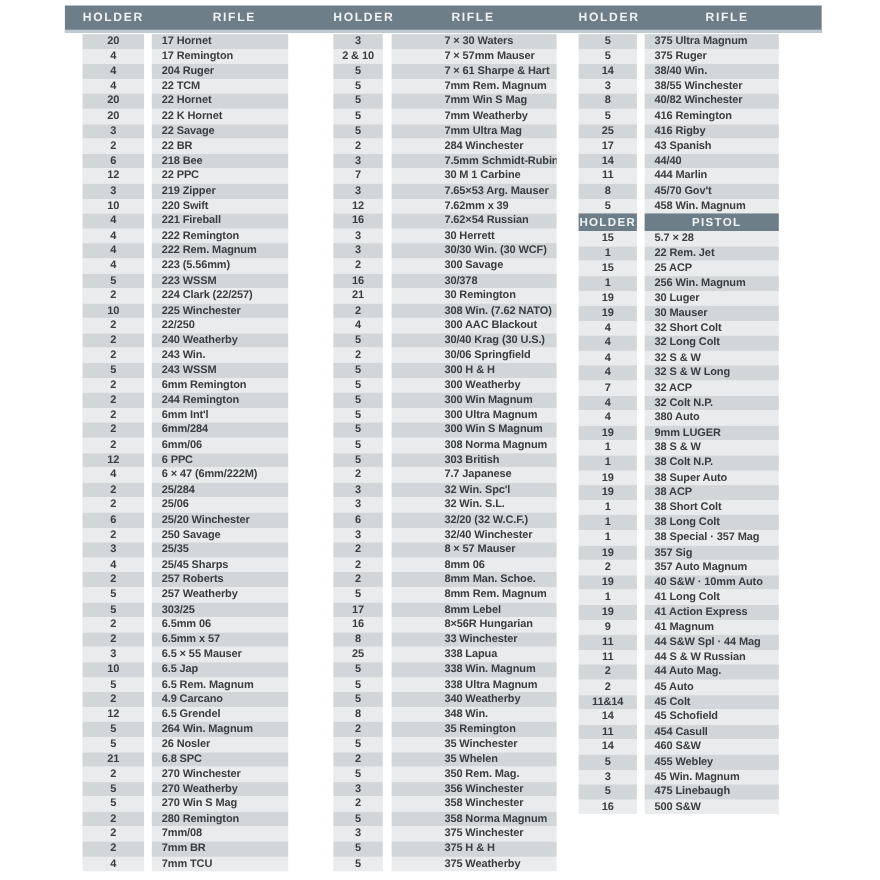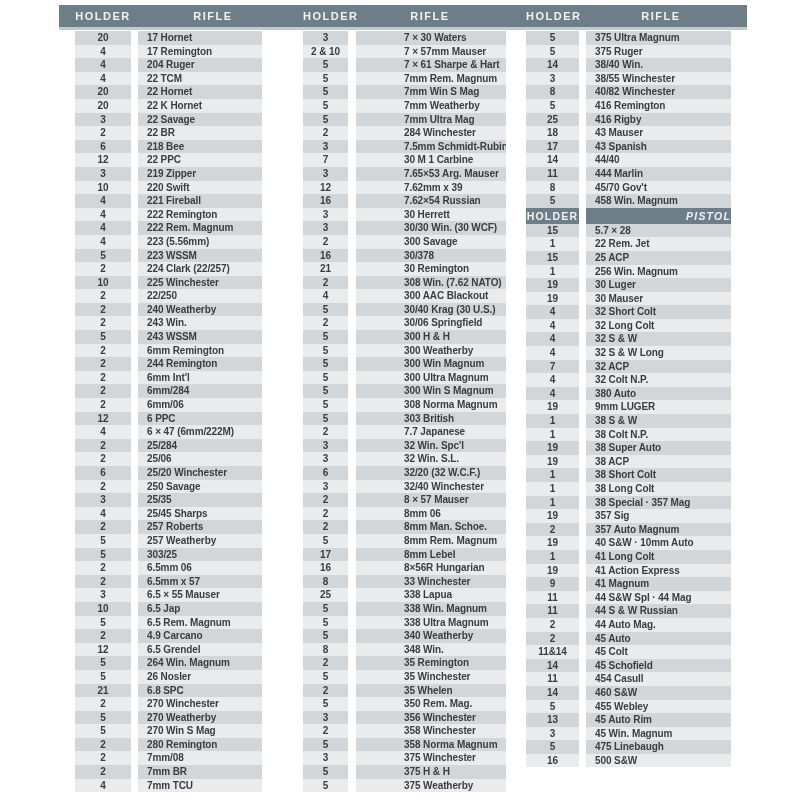--- a/index.html
+++ b/index.html
@@ -56,38 +56,38 @@
     overflow: hidden;
   }
   .holder { text-align: center; }
   .name   { text-align: left; padding-left: 9px; box-sizing: border-box; }
 
   .group-1 .holder { width: 56px; margin-right: 7px; }
   .group-1 .name   { width: 124px; }
   .group-2 .holder { width: 45px; margin-right: 8px; }
   .group-2 .name   { width: 150px; padding-left: 48px; }
   .group-3 .holder { width: 53px; margin-right: 7px; }
-  .group-3 .name   { width: 145px; }
+  .group-3 .name   { width: 122px; }
 
   
   .rows > .row:nth-child(odd)  > .cell { background: #d3d6d8; }
   .rows > .row:nth-child(even) > .cell { background: #e9ebec; }
 
   
   .subheader { display: flex; height: 16px; margin: 0; }
   .subheader .cell {
     height: 16px;
     line-height: 17px;
     background: #6e7e88 !important;
     color: #eff3f4;
     font-size: 10.5px;
     letter-spacing: 1.2px;
   }
   .subheader .holder { text-align: center; }
-  .subheader .name   { text-align: right; padding-left: 9px; font-style: italic; }
+  .subheader .name   { text-align: center; padding-left: 9px; }
 </style>
 </head>
 <body>
 
 <div class="canvas">
 
   <div class="header-bar">
     <span class="header-label hl-h1">HOLDER</span>
     <span class="header-label hl-r1">RIFLE</span>
     <span class="header-label hl-h2">HOLDER</span>
@@ -571,24 +571,20 @@
       </div>
       <div class="row">
         <span class="cell holder">5</span>
         <span class="cell name">416 Remington</span>
       </div>
       <div class="row">
         <span class="cell holder">25</span>
         <span class="cell name">416 Rigby</span>
       </div>
       <div class="row">
-        <span class="cell holder">18</span>
-        <span class="cell name">43 Mauser</span>
-      </div>
-      <div class="row">
         <span class="cell holder">17</span>
         <span class="cell name">43 Spanish</span>
       </div>
       <div class="row">
         <span class="cell holder">14</span>
         <span class="cell name">44/40</span>
       </div>
       <div class="row">
         <span class="cell holder">11</span>
         <span class="cell name">444 Marlin</span>
@@ -743,24 +739,20 @@
       </div>
       <div class="row">
         <span class="cell holder">14</span>
         <span class="cell name">460 S&amp;W</span>
       </div>
       <div class="row">
         <span class="cell holder">5</span>
         <span class="cell name">455 Webley</span>
       </div>
       <div class="row">
-        <span class="cell holder">13</span>
-        <span class="cell name">45 Auto Rim</span>
-      </div>
-      <div class="row">
         <span class="cell holder">3</span>
         <span class="cell name">45 Win. Magnum</span>
       </div>
       <div class="row">
         <span class="cell holder">5</span>
         <span class="cell name">475 Linebaugh</span>
       </div>
       <div class="row">
         <span class="cell holder">16</span>
         <span class="cell name">500 S&amp;W</span>

